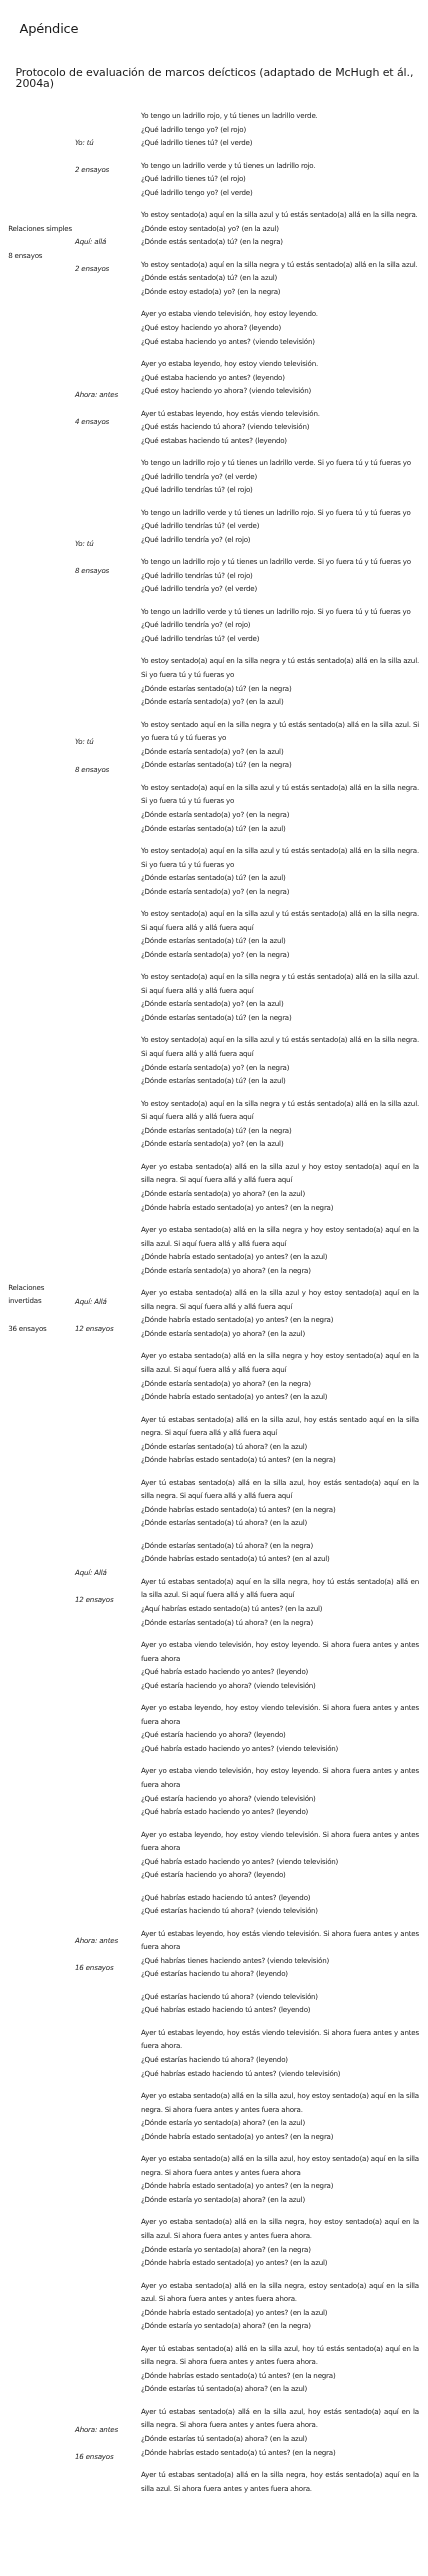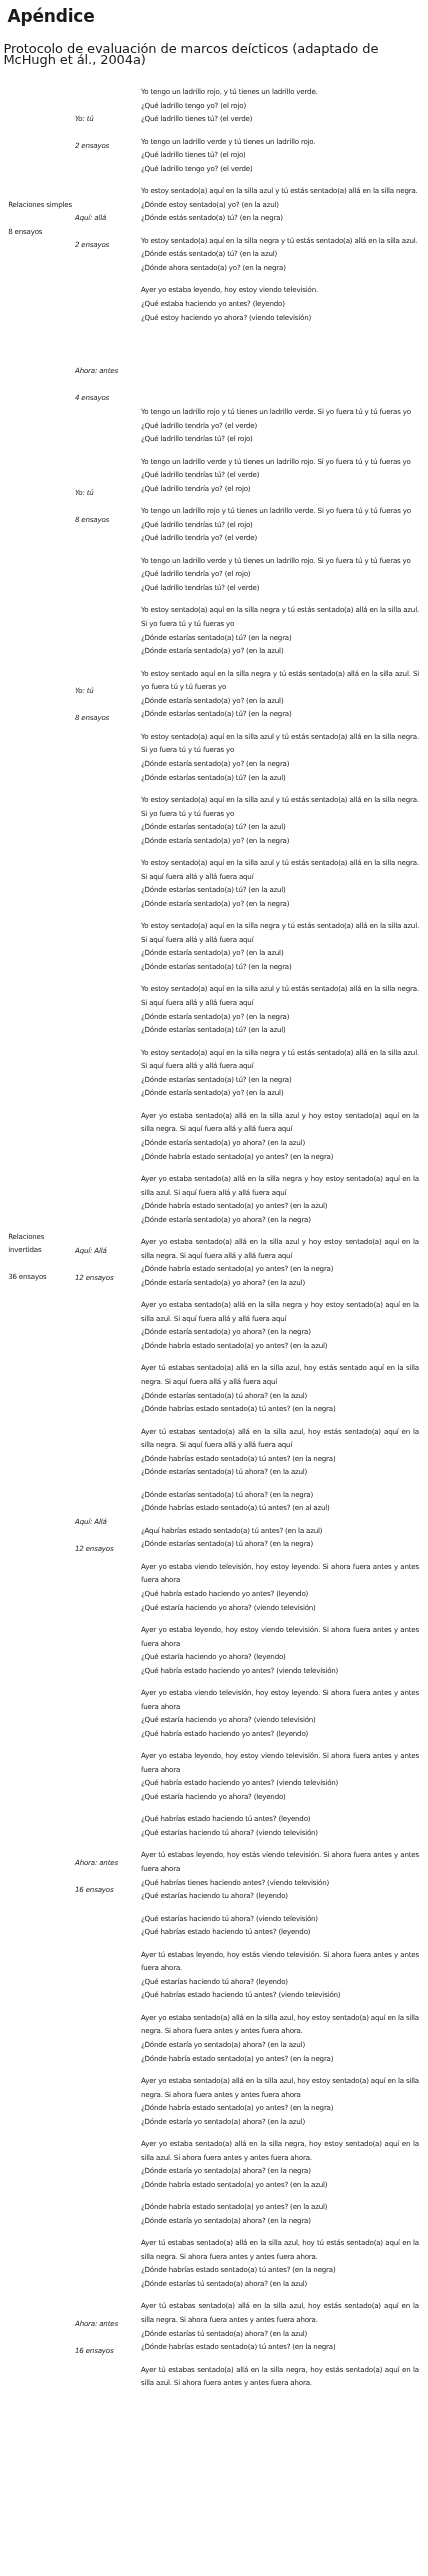--- a/index.html
+++ b/index.html
@@ -4,27 +4,27 @@
 <style>
   html, body { margin: 0; padding: 0; background: #ffffff; }
   body {
     width: 428px;
     font-family: "DejaVu Sans", sans-serif;
     color: #1a1a1a;
     font-size: 7.1px;
   }
   .page { position: relative; width: 428px; padding: 0 0 4.7px 0; }
   h1.title {
-    margin: 4px; padding: 4.7px 0 0 3.5px;
-    font-size: 17px; font-weight: bold; letter-spacing: -0.2px;
+    margin: 16px; padding: 4.7px 0 0 3.5px;
+    font-size: 13px; font-weight: normal; letter-spacing: -0.2px;
     line-height: 15px;
   }
   .subtitle {
-    margin: 0; padding: 16.4px 0 0 3.5px;
-    font-size: 13px; line-height: 10.5px; letter-spacing: -0.1px;
+    margin: 12px; padding: 16.4px 0 0 3.5px;
+    font-size: 11px; line-height: 10.5px; letter-spacing: -0.1px;
   }
   .table { position: relative; margin-top: 20px; }
   .row {
     display: grid;
     grid-template-columns: 75px 66px 278px;
     column-gap: 0;
   }
   .cell-cat { padding-left: 8.2px; }
   .cell-sub { padding-left: 0; font-style: italic; }
   .cell-trials { }
@@ -86,38 +86,48 @@
           </div>
           <div class="cell-trials">
             <div class="trial">
               <span class="line">Yo estoy sentado(a) aquí en la silla azul y tú estás sentado(a) allá en la silla negra.</span>
               <span class="line">¿Dónde estoy sentado(a) yo? (en la azul)</span>
               <span class="line">¿Dónde estás sentado(a) tú? (en la negra)</span>
             </div>
             <div class="trial">
               <span class="line">Yo estoy sentado(a) aquí en la silla negra y tú estás sentado(a) allá en la silla azul.</span>
               <span class="line">¿Dónde estás sentado(a) tú? (en la azul)</span>
-              <span class="line">¿Dónde ahora sentado(a) yo? (en la negra)</span>
+              <span class="line">¿Dónde estoy estado(a) yo? (en la negra)</span>
             </div>
           </div>
         </div>
         <div class="row">
           <div class="cell-cat"></div>
           <div class="cell-sub">
             <span class="gap" style="height: 81px;"></span>
             <span class="lbl">Ahora: antes</span>
             <span class="gap"></span>
             <span class="lbl">4 ensayos</span>
           </div>
           <div class="cell-trials">
+            <div class="trial">
+              <span class="line">Ayer yo estaba viendo televisión, hoy estoy leyendo.</span>
+              <span class="line">¿Qué estoy haciendo yo ahora? (leyendo)</span>
+              <span class="line">¿Qué estaba haciendo yo antes? (viendo televisión)</span>
+            </div>
             <div class="trial">
               <span class="line">Ayer yo estaba leyendo, hoy estoy viendo televisión.</span>
               <span class="line">¿Qué estaba haciendo yo antes? (leyendo)</span>
               <span class="line">¿Qué estoy haciendo yo ahora? (viendo televisión)</span>
             </div>
+            <div class="trial">
+              <span class="line">Ayer tú estabas leyendo, hoy estás viendo televisión.</span>
+              <span class="line">¿Qué estás haciendo tú ahora? (viendo televisión)</span>
+              <span class="line">¿Qué estabas haciendo tú antes? (leyendo)</span>
+            </div>
           </div>
         </div>
       </div>
       <div class="section">
         <div class="row">
           <div class="cell-cat"></div>
           <div class="cell-sub">
             <span class="gap" style="height: 81px;"></span>
             <span class="lbl">Yo: tú</span>
             <span class="gap"></span>
@@ -256,20 +266,21 @@
             <span class="lbl">Aquí: Allá</span>
             <span class="gap"></span>
             <span class="lbl">12 ensayos</span>
           </div>
           <div class="cell-trials">
             <div class="trial">
               <span class="line">¿Dónde estarías sentado(a) tú ahora? (en la negra)</span>
               <span class="line">¿Dónde habrías estado sentado(a) tú antes? (en al azul)</span>
             </div>
             <div class="trial">
+              <span class="line">Ayer tú estabas sentado(a) aquí en la silla negra, hoy tú estás sentado(a) allá en la silla azul. Si aquí fuera allá y allá fuera aquí</span>
               <span class="line">¿Aquí habrías estado sentado(a) tú antes? (en la azul)</span>
               <span class="line">¿Dónde estarías sentado(a) tú ahora? (en la negra)</span>
             </div>
           </div>
         </div>
         <div class="row">
           <div class="cell-cat"></div>
           <div class="cell-sub">
             <span class="gap" style="height: 296px;"></span>
             <span class="lbl">Ahora: antes</span>
@@ -324,20 +335,21 @@
               <span class="line">Ayer yo estaba sentado(a) allá en la silla azul, hoy estoy sentado(a) aquí en la silla negra. Si ahora fuera antes y antes fuera ahora</span>
               <span class="line">¿Dónde habría estado sentado(a) yo antes? (en la negra)</span>
               <span class="line">¿Dónde estaría yo sentado(a) ahora? (en la azul)</span>
             </div>
             <div class="trial">
               <span class="line">Ayer yo estaba sentado(a) allá en la silla negra, hoy estoy sentado(a) aquí en la silla azul. Si ahora fuera antes y antes fuera ahora.</span>
               <span class="line">¿Dónde estaría yo sentado(a) ahora? (en la negra)</span>
               <span class="line">¿Dónde habría estado sentado(a) yo antes? (en la azul)</span>
             </div>
             <div class="trial">
+              <span class="line">Ayer yo estaba sentado(a) allá en la silla negra, estoy sentado(a) aquí en la silla azul. Si ahora fuera antes y antes fuera ahora.</span>
               <span class="line">¿Dónde habría estado sentado(a) yo antes? (en la azul)</span>
               <span class="line">¿Dónde estaría yo sentado(a) ahora? (en la negra)</span>
             </div>
           </div>
         </div>
         <div class="row">
           <div class="cell-cat"></div>
           <div class="cell-sub">
             <span class="gap" style="height: 81px;"></span>
             <span class="lbl">Ahora: antes</span>

